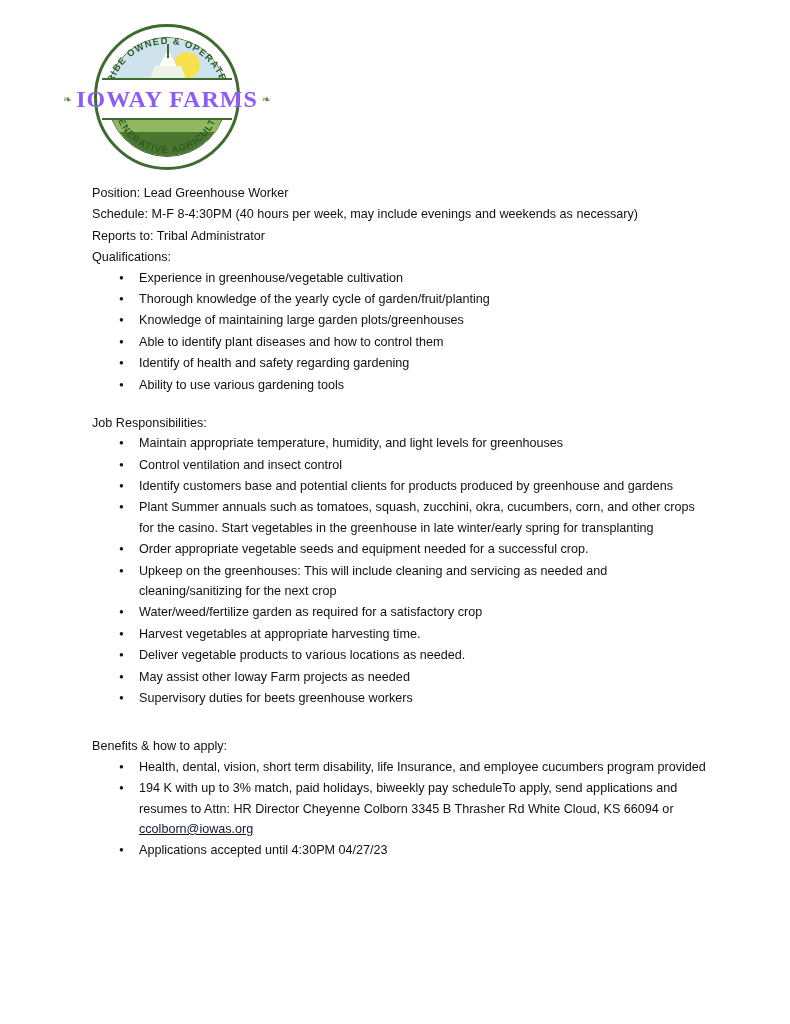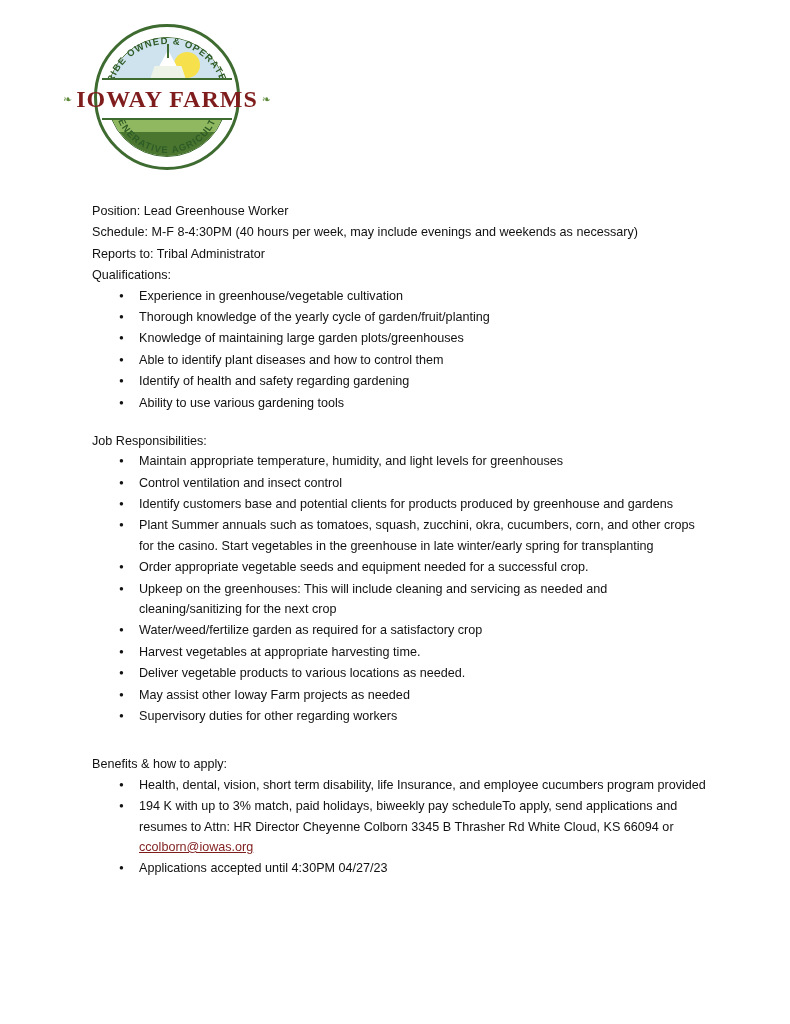--- a/index.html
+++ b/index.html
@@ -123,21 +123,21 @@
     border-bottom: 2px solid #3e6b2f;
     display: flex;
     align-items: center;
     justify-content: center;
   }
   .logo-band .name {
     font-family: "Liberation Serif", serif;
     font-weight: bold;
     font-size: 24px;
     letter-spacing: 1px;
-    color: #7f1d1d;
+    color: #8b5cf6;
     white-space: nowrap;
   }
   .logo-band .leaf {
     font-size: 11px;
     color: #5d8a3a;
     margin: 0 4px;
   }
   .arc-text {
     position: absolute;
     left: 0; top: 0;
@@ -149,21 +149,21 @@
     font-size: 9.5px;
     font-weight: bold;
     letter-spacing: 1.1px;
     fill: #2f5c26;
   }
 
   
   .doc {
     position: absolute;
     left: 92px;
-    top: 201px;
+    top: 183px;
     width: 620px;
     font-size: 12.6px;
     line-height: 1.62;
     color: #111111;
   }
   .line {
     margin: 0 0 1px 0;
   }
   .section-head {
     margin: 0;
@@ -184,21 +184,21 @@
   ul.bullets > li::before {
     content: "\25CF";
     position: absolute;
     left: 27px;
     top: 0;
     font-size: 8px;
     line-height: 2.5;
     color: #111111;
   }
   .link {
-    color: #7f1d1d;
+    color: #0f172a;
     text-decoration: underline;
   }
   .bold { font-weight: normal; margin-top: 12px; }
 </style>
 </head>
 <body>
 
 <div class="page">
 
   <div class="logo-wrap">
@@ -258,21 +258,21 @@
       <li>Maintain appropriate temperature,  humidity, and light levels  for greenhouses</li>
       <li>Control ventilation and insect control</li>
       <li>Identify customers base and potential clients for products produced by greenhouse and gardens</li>
       <li>Plant Summer annuals such as tomatoes, squash, zucchini, okra, cucumbers, corn, and other crops for the casino. Start vegetables in the greenhouse in late winter/early spring for transplanting</li>
       <li>Order appropriate vegetable seeds and equipment needed for a successful crop.</li>
       <li>Upkeep on the greenhouses: This will include cleaning and servicing as needed and cleaning/sanitizing for the next crop</li>
       <li>Water/weed/fertilize garden as required for a satisfactory crop</li>
       <li>Harvest vegetables at appropriate harvesting time.</li>
       <li>Deliver vegetable products to various locations as needed.</li>
       <li>May assist other Ioway Farm projects as needed</li>
-      <li>Supervisory duties for other regarding workers</li>
+      <li>Supervisory duties for beets greenhouse workers</li>
     </ul>
 
     <div class="spacer-md"></div>
     <div class="spacer-sm"></div>
 
     <p class="section-head">Benefits &amp; how to apply:</p>
 
     <ul class="bullets">
       <li>Health, dental, vision, short term disability, life Insurance, and employee cucumbers program provided</li>
       <li><span>194 K with up to 3% match, paid holidays, biweekly pay schedule</span><span class="bold">To apply, send applications and resumes to Attn: HR Director Cheyenne Colborn 3345 B Thrasher Rd White Cloud, KS 66094 or </span><a class="link" href="#">ccolborn@iowas.org</a></li>

